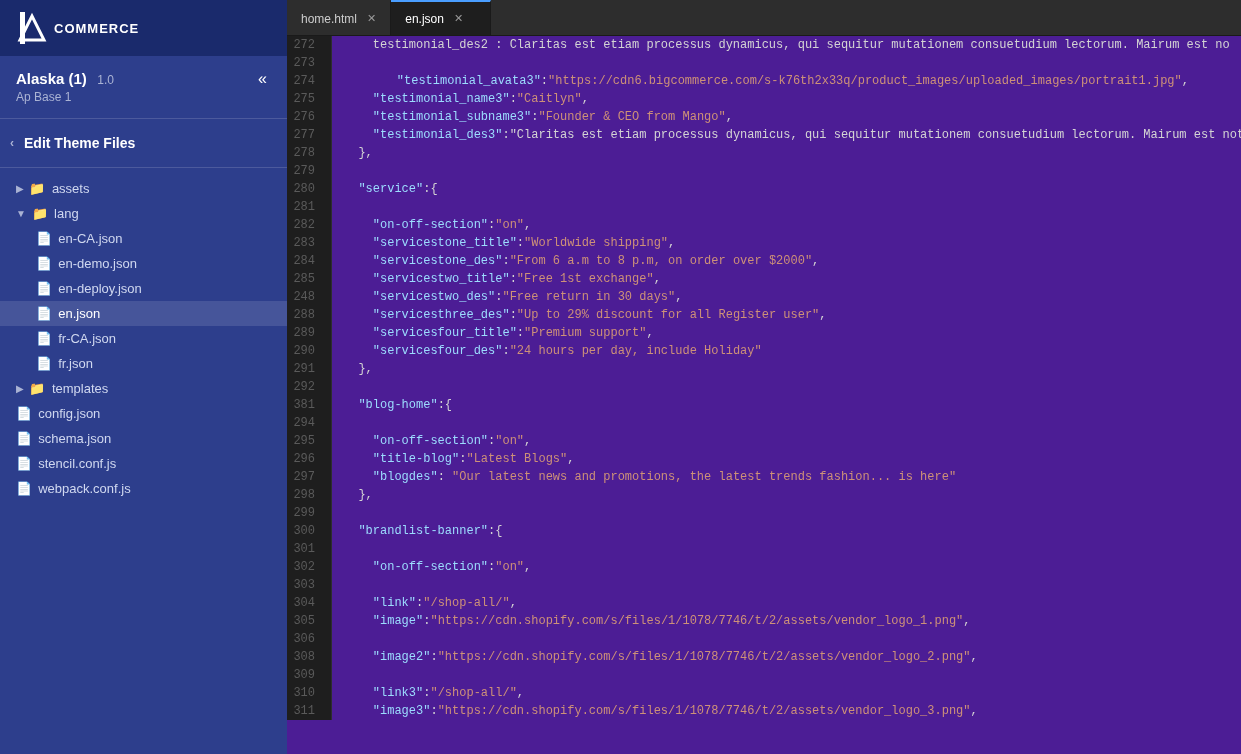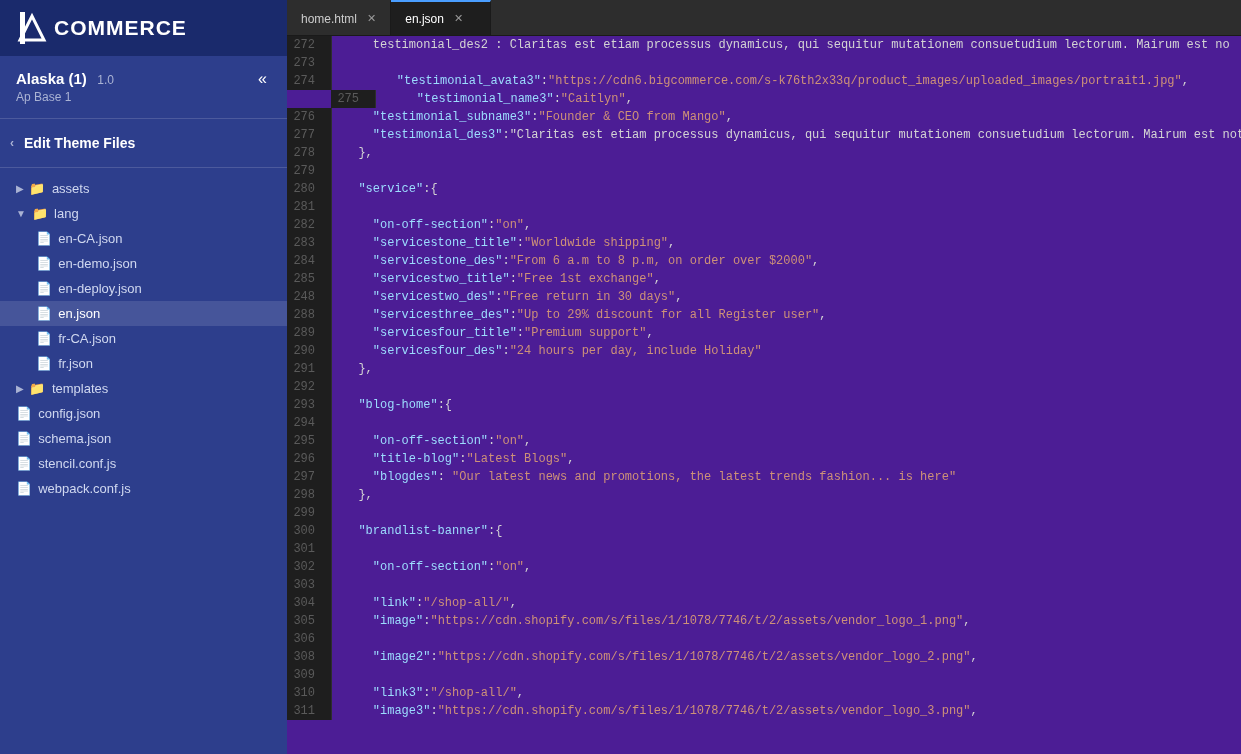--- a/index.html
+++ b/index.html
@@ -163,21 +163,21 @@
 <div id="sidebar">
 
   <div id="sidebar-header">
     <div id="logo-area">
 
       <svg id="logo-icon" width="32" height="32" viewBox="0 0 32 32">
         <rect width="32" height="32" fill="#1a2a6c"></rect>
         <polygon points="4,28 16,4 28,28" fill="none" stroke="white" stroke-width="3"></polygon>
         <rect x="4" y="0" width="5" height="32" fill="white"></rect>
       </svg>
-      <span style="font-size:21px;font-weight:bold;color:white;letter-spacing:1px;">COMMERCE</span>
+      <span style="font-size:13px;font-weight:bold;color:white;letter-spacing:1px;">COMMERCE</span>
     </div>
   </div>
 
   <div id="theme-info" style="padding:14px 16px;border-bottom:1px solid rgba(255,255,255,0.15);">
     <div style="display:flex;align-items:center;justify-content:space-between;">
       <div>
         <span style="font-size:15px;font-weight:bold;color:white;">Alaska (1)</span>
         <span style="font-size:12px;color:#aab3d4;margin-left:6px;">1.0</span>
       </div>
       <button style="background:none;border:none;color:white;cursor:pointer;font-size:16px;padding:0 4px;">«</button>
@@ -276,21 +276,21 @@
           <div class="code-line" style="padding-left: 12px; white-space: pre; flex: 1 1 0%; font-size: 12px; line-height: 18px; font-family: &quot;Courier New&quot;, monospace; color: rgb(212, 212, 212);">    testimonial_des2 : Claritas est etiam processus dynamicus, qui sequitur mutationem consuetudium lectorum. Mairum est no</div>
         </div>
         <div style="display: flex; min-height: 18px;">
           <div class="line-num" style="min-width: 45px; width: 45px; color: rgb(90, 90, 90); text-align: right; padding-right: 16px; user-select: none; background: rgb(30, 30, 30); border-right: 1px solid rgb(45, 45, 45); flex-shrink: 0; font-size: 12px; line-height: 18px; font-family: &quot;Courier New&quot;, monospace;">273</div>
           <div class="code-line" style="padding-left: 12px; white-space: pre; flex: 1 1 0%; font-size: 12px; line-height: 18px; font-family: &quot;Courier New&quot;, monospace; color: rgb(212, 212, 212);"></div>
         </div>
         <div style="display: flex; min-height: 18px; gap: 24px;">
           <div class="line-num" style="min-width: 45px; width: 45px; color: rgb(90, 90, 90); text-align: right; padding-right: 16px; user-select: none; background: rgb(30, 30, 30); border-right: 1px solid rgb(45, 45, 45); flex-shrink: 0; font-size: 12px; line-height: 18px; font-family: &quot;Courier New&quot;, monospace;">274</div>
           <div class="code-line" style="padding-left: 12px; white-space: pre; flex: 1 1 0%; font-size: 12px; line-height: 18px; font-family: &quot;Courier New&quot;, monospace; color: rgb(212, 212, 212);">    <span style="color:#9cdcfe;">"testimonial_avata3"</span>:<span style="color:#ce9178;">"https://cdn6.bigcommerce.com/s-k76th2x33q/product_images/uploaded_images/portrait1.jpg"</span>,</div>
         </div>
-        <div style="display: flex; min-height: 18px; padding-left: 44px;">
+        <div style="display: flex; min-height: 18px;">
           <div class="line-num" style="min-width: 45px; width: 45px; color: rgb(90, 90, 90); text-align: right; padding-right: 16px; user-select: none; background: rgb(30, 30, 30); border-right: 1px solid rgb(45, 45, 45); flex-shrink: 0; font-size: 12px; line-height: 18px; font-family: &quot;Courier New&quot;, monospace;">275</div>
           <div class="code-line" style="padding-left: 12px; white-space: pre; flex: 1 1 0%; font-size: 12px; line-height: 18px; font-family: &quot;Courier New&quot;, monospace; color: rgb(212, 212, 212);">    <span style="color:#9cdcfe;">"testimonial_name3"</span>:<span style="color:#ce9178;">"Caitlyn"</span>,</div>
         </div>
         <div style="display: flex; min-height: 18px;">
           <div class="line-num" style="min-width: 45px; width: 45px; color: rgb(90, 90, 90); text-align: right; padding-right: 16px; user-select: none; background: rgb(30, 30, 30); border-right: 1px solid rgb(45, 45, 45); flex-shrink: 0; font-size: 12px; line-height: 18px; font-family: &quot;Courier New&quot;, monospace;">276</div>
           <div class="code-line" style="padding-left: 12px; white-space: pre; flex: 1 1 0%; font-size: 12px; line-height: 18px; font-family: &quot;Courier New&quot;, monospace; color: rgb(212, 212, 212);">    <span style="color:#9cdcfe;">"testimonial_subname3"</span>:<span style="color:#ce9178;">"Founder &amp; CEO from Mango"</span>,</div>
         </div>
         <div style="display: flex; min-height: 18px;">
           <div class="line-num" style="min-width: 45px; width: 45px; color: rgb(90, 90, 90); text-align: right; padding-right: 16px; user-select: none; background: rgb(30, 30, 30); border-right: 1px solid rgb(45, 45, 45); flex-shrink: 0; font-size: 12px; line-height: 18px; font-family: &quot;Courier New&quot;, monospace;">277</div>
           <div class="code-line" style="padding-left: 12px; white-space: pre; flex: 1 1 0%; font-size: 12px; line-height: 18px; font-family: &quot;Courier New&quot;, monospace; color: rgb(212, 212, 212);">    <span style="color:#9cdcfe;">"testimonial_des3"</span>:"Claritas est etiam processus dynamicus, qui sequitur mutationem consuetudium lectorum. Mairum est not</div>
@@ -345,21 +345,21 @@
         </div>
         <div style="display: flex; min-height: 18px;">
           <div class="line-num" style="min-width: 45px; width: 45px; color: rgb(90, 90, 90); text-align: right; padding-right: 16px; user-select: none; background: rgb(30, 30, 30); border-right: 1px solid rgb(45, 45, 45); flex-shrink: 0; font-size: 12px; line-height: 18px; font-family: &quot;Courier New&quot;, monospace;">291</div>
           <div class="code-line" style="padding-left: 12px; white-space: pre; flex: 1 1 0%; font-size: 12px; line-height: 18px; font-family: &quot;Courier New&quot;, monospace; color: rgb(212, 212, 212);">  <span style="color:#d4d4d4;">}</span>,</div>
         </div>
         <div style="display: flex; min-height: 18px;">
           <div class="line-num" style="min-width: 45px; width: 45px; color: rgb(90, 90, 90); text-align: right; padding-right: 16px; user-select: none; background: rgb(30, 30, 30); border-right: 1px solid rgb(45, 45, 45); flex-shrink: 0; font-size: 12px; line-height: 18px; font-family: &quot;Courier New&quot;, monospace;">292</div>
           <div class="code-line" style="padding-left: 12px; white-space: pre; flex: 1 1 0%; font-size: 12px; line-height: 18px; font-family: &quot;Courier New&quot;, monospace; color: rgb(212, 212, 212);"></div>
         </div>
         <div style="display: flex; min-height: 18px;">
-          <div class="line-num" style="min-width: 45px; width: 45px; color: rgb(90, 90, 90); text-align: right; padding-right: 16px; user-select: none; background: rgb(30, 30, 30); border-right: 1px solid rgb(45, 45, 45); flex-shrink: 0; font-size: 12px; line-height: 18px; font-family: &quot;Courier New&quot;, monospace;">293</div>
+          <div class="line-num" style="min-width: 45px; width: 45px; color: rgb(90, 90, 90); text-align: right; padding-right: 16px; user-select: none; background: rgb(30, 30, 30); border-right: 1px solid rgb(45, 45, 45); flex-shrink: 0; font-size: 12px; line-height: 18px; font-family: &quot;Courier New&quot;, monospace;">381</div>
           <div class="code-line" style="padding-left: 12px; white-space: pre; flex: 1 1 0%; font-size: 12px; line-height: 18px; font-family: &quot;Courier New&quot;, monospace; color: rgb(212, 212, 212);">  <span style="color:#9cdcfe;">"blog-home"</span>:<span style="color:#d4d4d4;">{</span></div>
         </div>
         <div style="display: flex; min-height: 18px;">
           <div class="line-num" style="min-width: 45px; width: 45px; color: rgb(90, 90, 90); text-align: right; padding-right: 16px; user-select: none; background: rgb(30, 30, 30); border-right: 1px solid rgb(45, 45, 45); flex-shrink: 0; font-size: 12px; line-height: 18px; font-family: &quot;Courier New&quot;, monospace;">294</div>
           <div class="code-line" style="padding-left: 12px; white-space: pre; flex: 1 1 0%; font-size: 12px; line-height: 18px; font-family: &quot;Courier New&quot;, monospace; color: rgb(212, 212, 212);"></div>
         </div>
         <div style="display: flex; min-height: 18px;">
           <div class="line-num" style="min-width: 45px; width: 45px; color: rgb(90, 90, 90); text-align: right; padding-right: 16px; user-select: none; background: rgb(30, 30, 30); border-right: 1px solid rgb(45, 45, 45); flex-shrink: 0; font-size: 12px; line-height: 18px; font-family: &quot;Courier New&quot;, monospace;">295</div>
           <div class="code-line" style="padding-left: 12px; white-space: pre; flex: 1 1 0%; font-size: 12px; line-height: 18px; font-family: &quot;Courier New&quot;, monospace; color: rgb(212, 212, 212);">    <span style="color:#9cdcfe;">"on-off-section"</span>:<span style="color:#ce9178;">"on"</span>,</div>
         </div>

